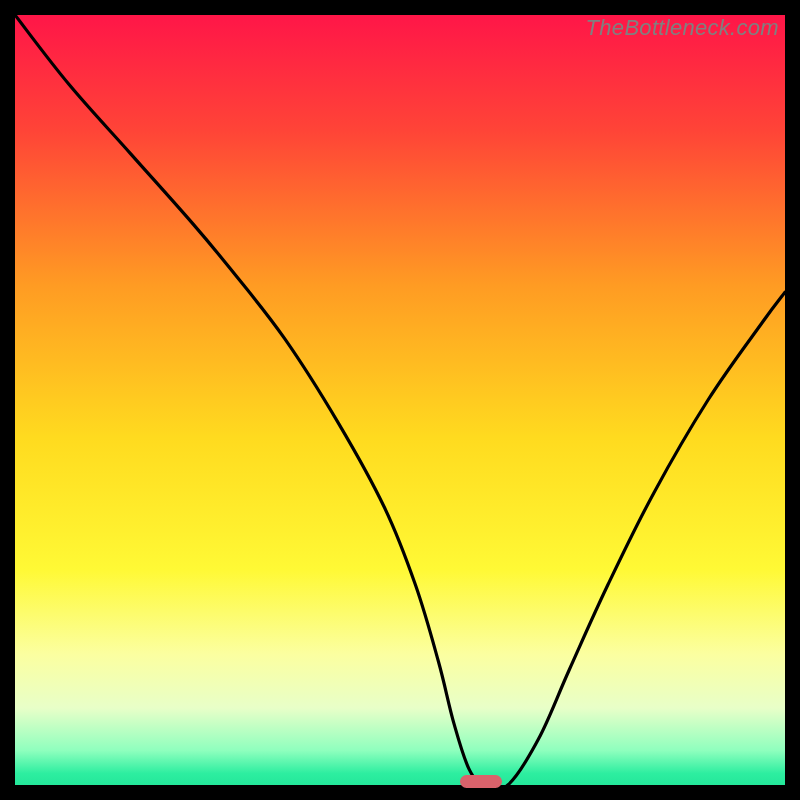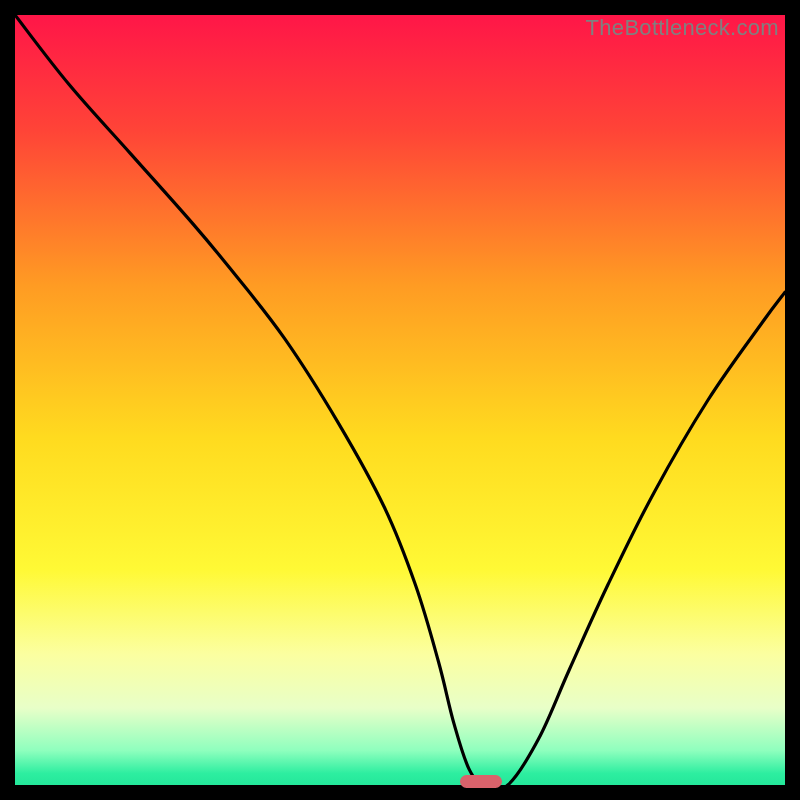--- a/index.html
+++ b/index.html
@@ -11,20 +11,21 @@
     overflow: hidden;
     font-family: Arial, Helvetica, sans-serif;
   }
   .frame {
     position: absolute;
     left: 15px;
     top: 15px;
     width: 770px;
     height: 770px;
     background: #000;
+    font-style: italic;
   }
   .plot-area {
     position: absolute;
     left: 0;
     top: 0;
     width: 770px;
     height: 770px;
   }
   .watermark {
     position: absolute;

